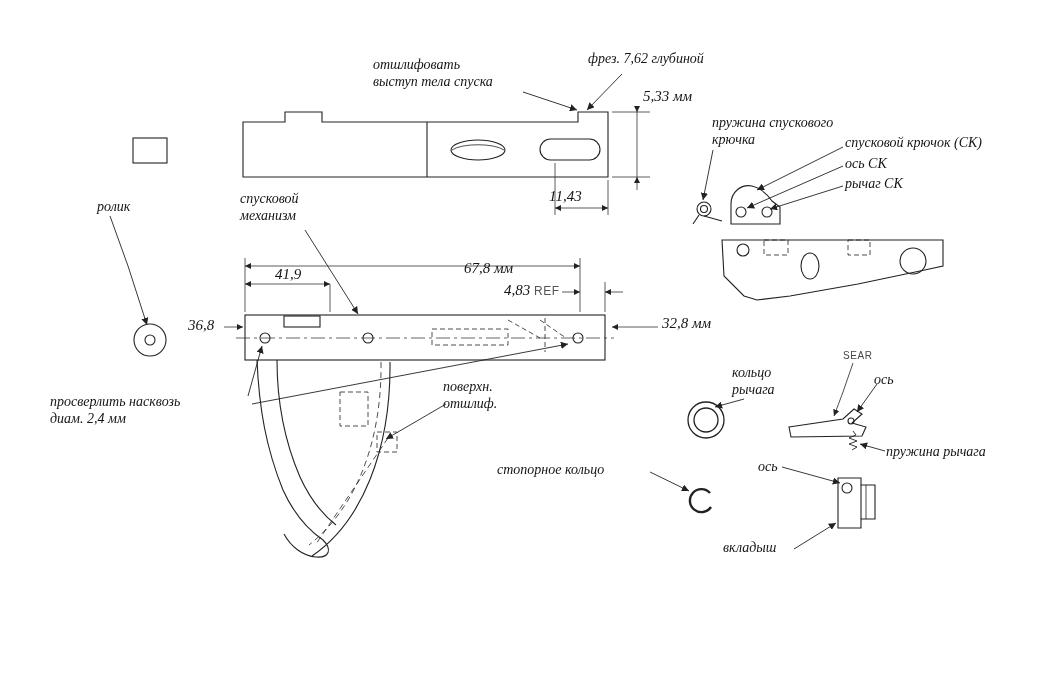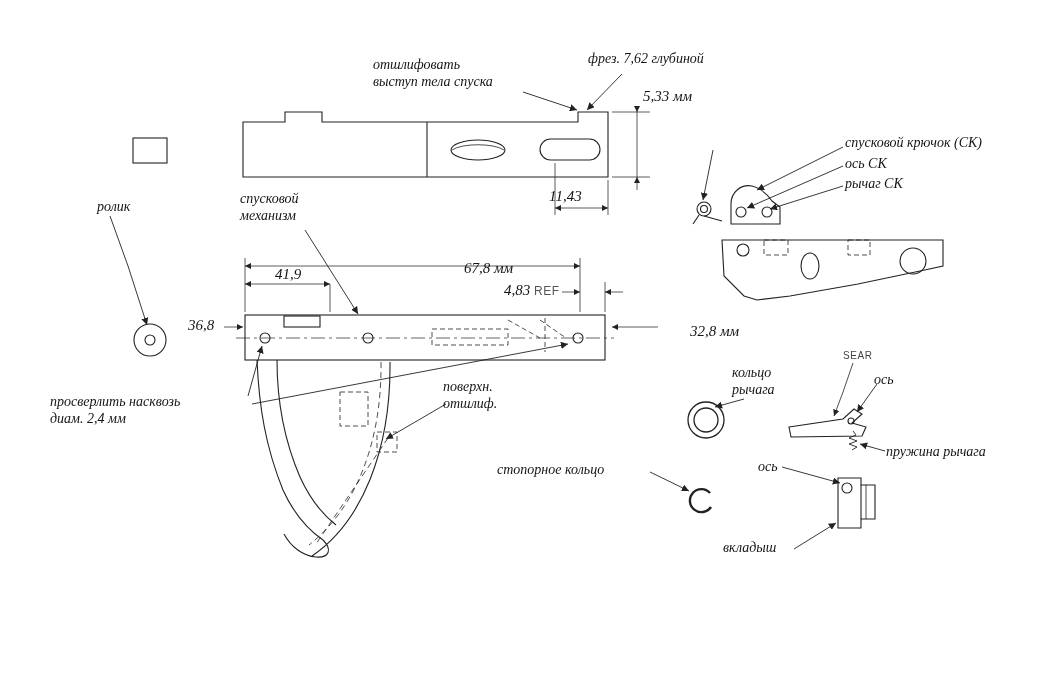--- a/index.html
+++ b/index.html
@@ -165,36 +165,38 @@
     <line x1="782" y1="467" x2="840" y2="483" stroke="#222" stroke-width="0.9" marker-end="url(#arr)"></line>
     <line x1="794" y1="549" x2="836" y2="523" stroke="#222" stroke-width="0.9" marker-end="url(#arr)"></line>
   </svg>
 
   <div class="lbl" style="left:373px; top:56px;">отшлифовать
 выступ тела спуска</div>
   <div class="lbl" style="left:588px; top:50px;">фрез. 7,62 глубиной</div>
   <div class="dim" style="left:643px; top:88px;">5,33 мм</div>
   <div class="dim" style="left:549px; top:188px;">11,43</div>
 
+  <div class="lbl" style="left:712px; top:114px;">пружина спускового
+крючка</div>
   <div class="lbl" style="left:845px; top:134px;">спусковой крючок (СК)</div>
   <div class="lbl" style="left:845px; top:155px;">ось СК</div>
   <div class="lbl" style="left:845px; top:175px;">рычаг СК</div>
 
   <div class="lbl" style="left:97px; top:198px;">ролик</div>
   <div class="lbl" style="left:240px; top:190px;">спусковой
 механизм</div>
 
   <div class="dim" style="left:464px; top:248px;margin-top:12px;">67,8 мм</div>
   <div class="dim" style="left:275px; top:266px;">41,9</div>
   <div class="dim" style="left:504px; top:282px;">
     <span>4,83</span>
     <span class="ref-suffix">REF</span>
   </div>
   <div class="dim" style="left:188px; top:317px;">36,8</div>
-  <div class="dim" style="left:690px; top:315px;margin-top:8px;">32,8 мм</div>
+  <div class="dim" style="left:662px; top:315px;">32,8 мм</div>
 
   <div class="lbl" style="left:50px; top:393px;">просверлить насквозь
 диам. 2,4 мм</div>
   <div class="lbl" style="left:443px; top:378px;">поверхн.
 отшлиф.</div>
 
   <div class="lbl" style="left:732px; top:364px;">кольцо
 рычага</div>
   <div class="lbl small-caps" style="left:843px; top:350px;">SEAR</div>
   <div class="lbl" style="left:874px; top:371px;">ось</div>

